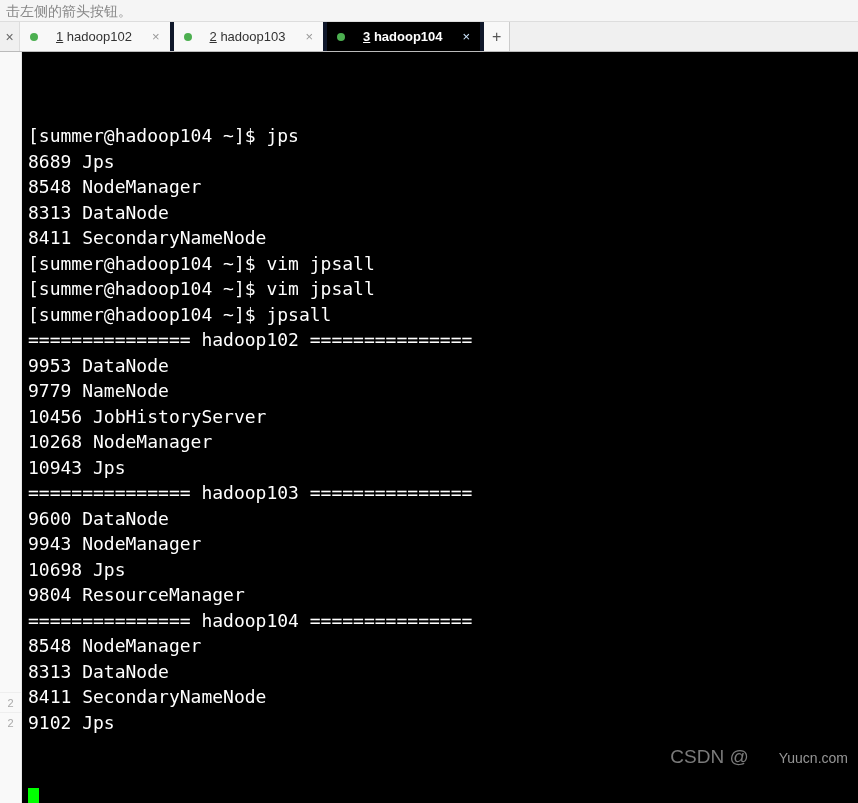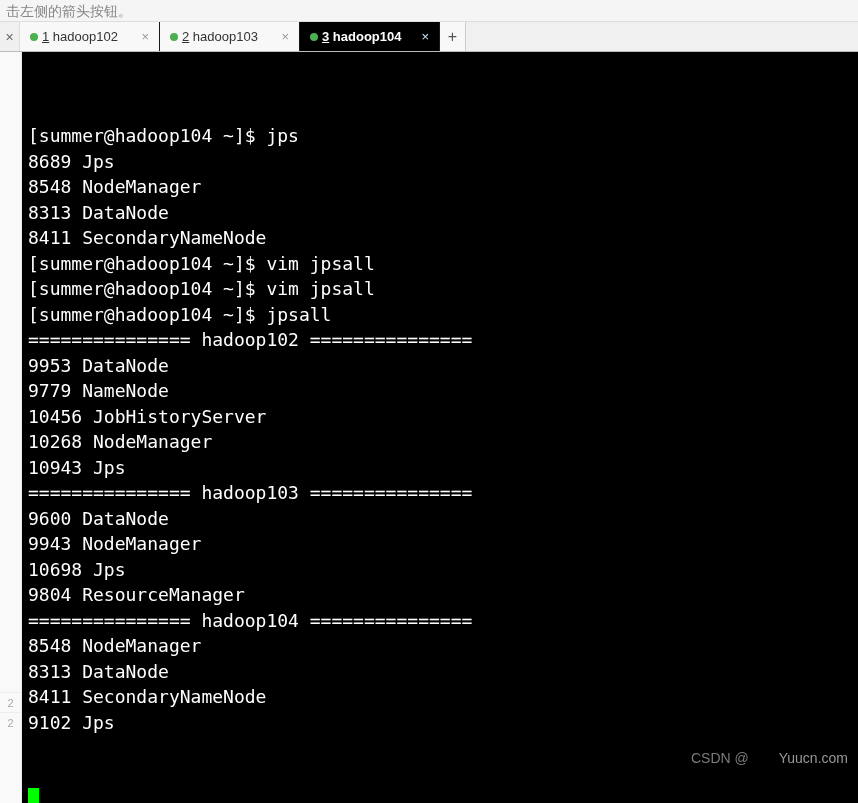--- a/index.html
+++ b/index.html
@@ -33,26 +33,26 @@
       justify-content: center;
       color: #666;
       font-size: 14px;
       border-right: 1px solid #ddd;
       cursor: pointer;
     }
     .tab {
       display: flex;
       align-items: center;
       padding: 0 8px 0 10px;
-      border-right: 1px solid #0f172a;
+      border-right: 4px solid #0f172a;
       background: #f8f8f8;
       font-size: 13px;
       color: #333;
       cursor: pointer;
-      gap: 4px;
+      gap: 18px;
       min-width: 140px;
     }
     .tab.active {
       background: #000000;
       color: #fff;
     }
     .tab .dot {
       width: 8px;
       height: 8px;
       border-radius: 50%;
@@ -117,21 +117,21 @@
     .watermark {
       position: absolute;
       right: 10px;
       bottom: 6px;
       color: #bbb;
       font-size: 14px;
       font-family: Arial, sans-serif;
       opacity: 0.8;
       pointer-events: none;
     }
-    .watermark .csdn { color: #999; font-size: 14px; margin-right: 30px;}
+    .watermark .csdn { color: #999; font-size: 19px; margin-right: 30px;}
   </style>
 </head>
 <body>
 
 <div class="hint-bar">击左侧的箭头按钮。</div>
 
 <div class="tab-row">
   <div class="tab-close-left">×</div>
 
   <div class="tab">

